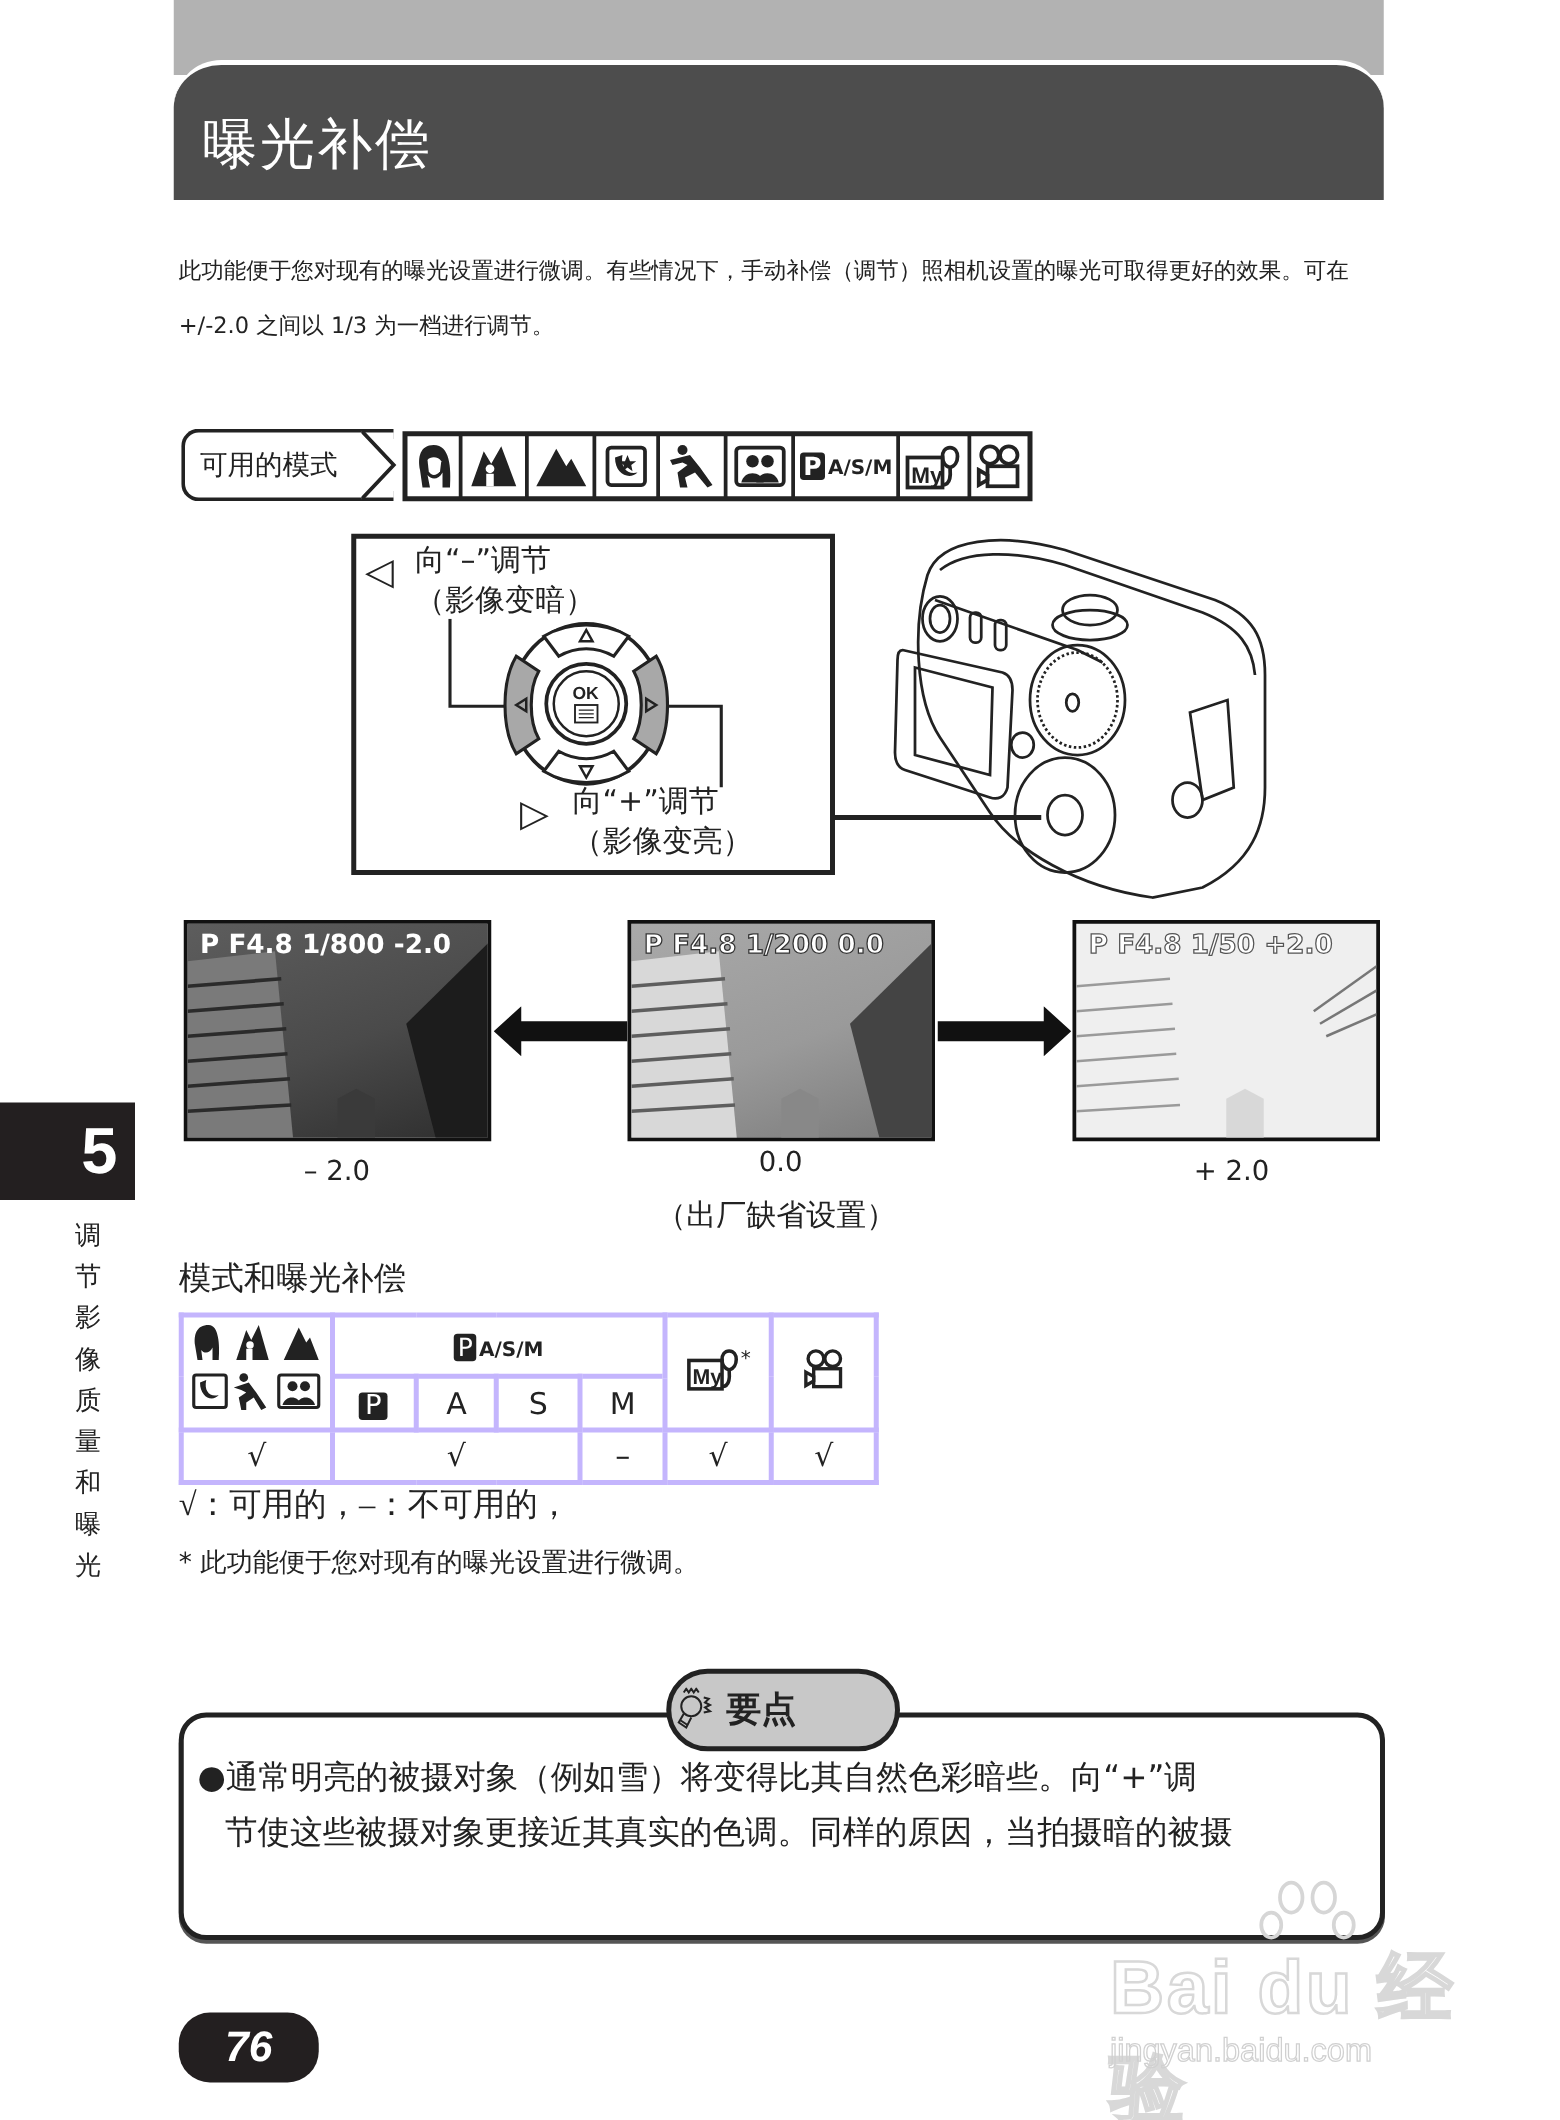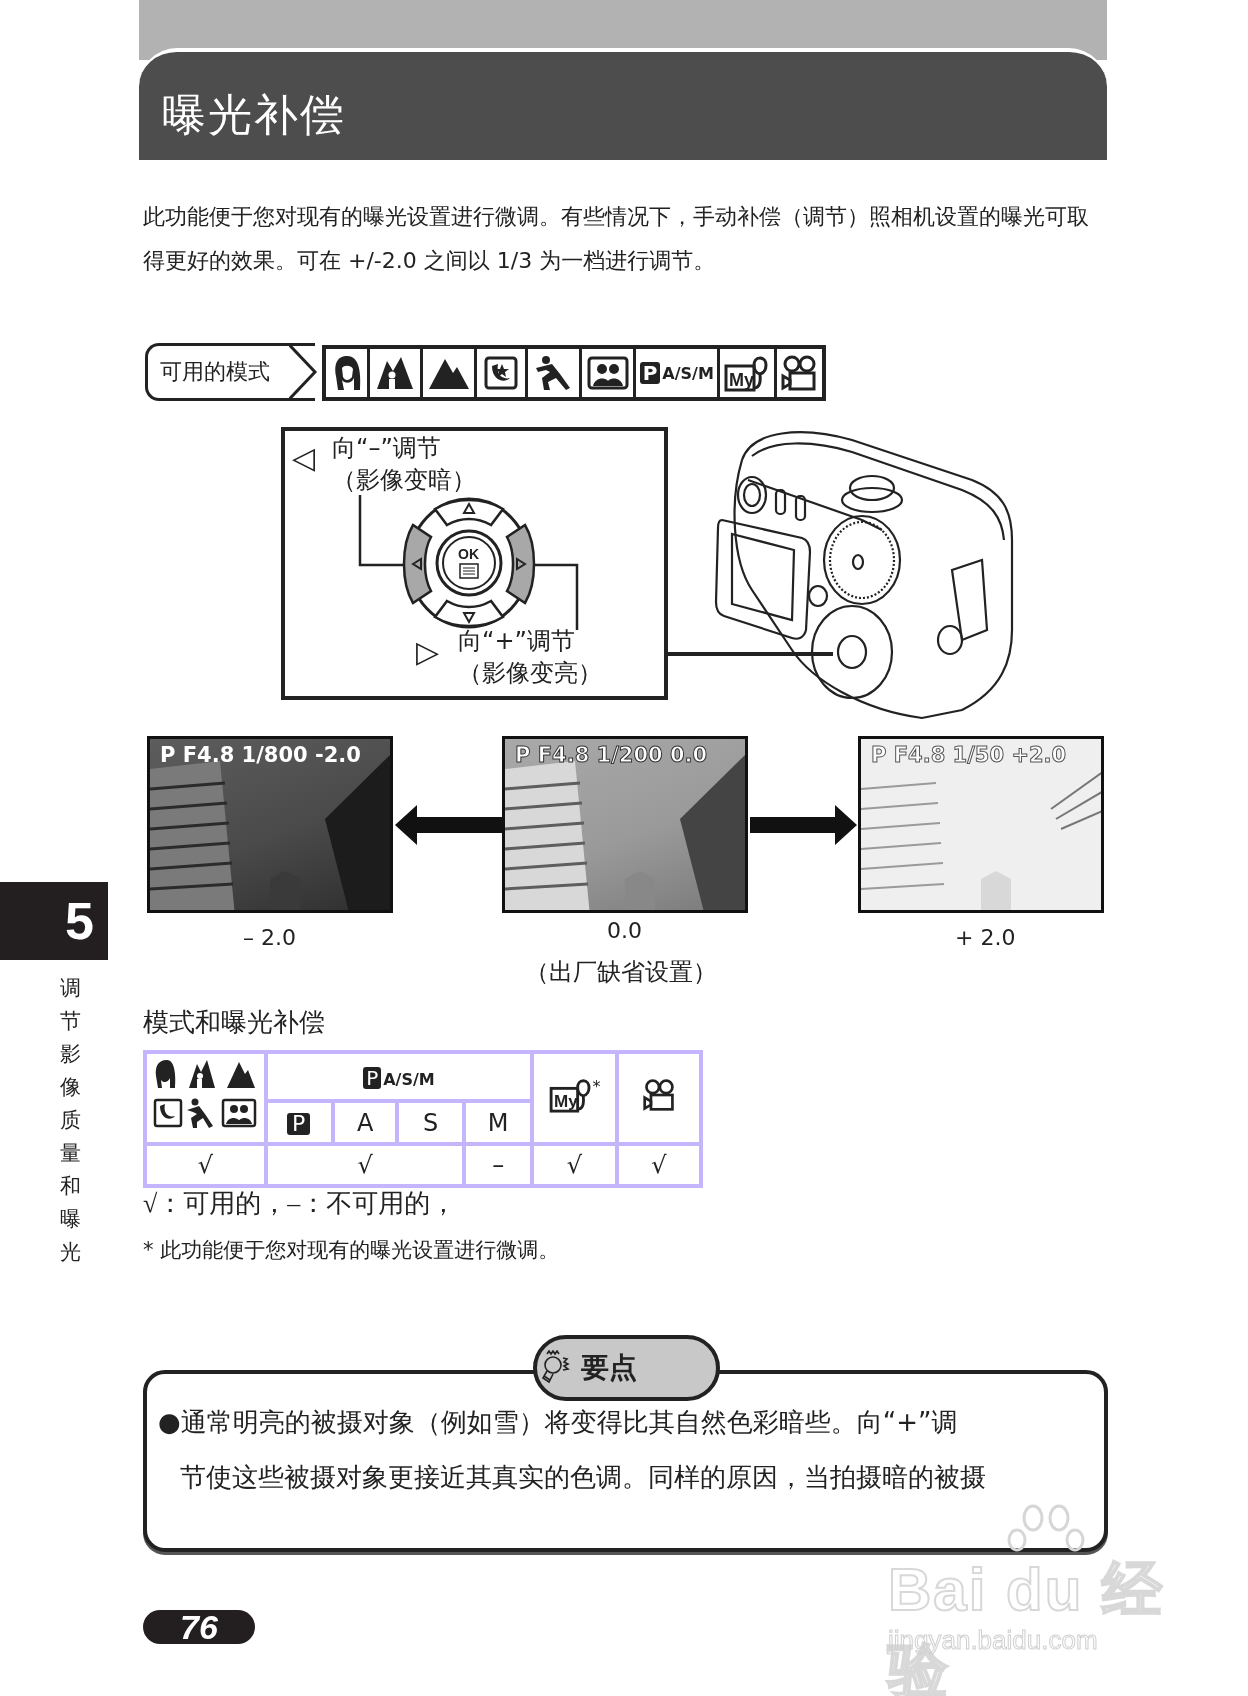--- a/index.html
+++ b/index.html
@@ -9,21 +9,21 @@
   .abs { position: absolute; }
 
   
   .hdr-band { left: 139px; top: 0; width: 968px; height: 60px; background: #b2b2b2; }
   .hdr-box { left: 139px; top: 48px; width: 968px; height: 112px; background: #4d4d4d;
              border-top-left-radius: 38px; border-top-right-radius: 38px;
              border-top: 4px solid #fff; }
   .hdr-title { left: 162px; top: 86px; font-size: 44px; color: #fff; letter-spacing: 2px; font-weight: normal; text-align: right; }
 
   
-  .para { left: 143px; top: 195px; width: 965px; font-size: 22px; line-height: 44px; color: #222; }
+  .para { left: 143px; top: 195px; width: 965px; font-size: 18px; line-height: 44px; color: #222; }
 
   
   .modes-label { left: 145px; top: 343px; width: 170px; height: 58px; border: 3px solid #222;
                  border-radius: 14px 0 0 14px; border-right: none; display: flex; align-items: center;
                  padding-left: 12px; font-size: 22px; background: #fff; }
   .modes-strip { left: 322px; top: 345px; width: 504px; height: 56px; background: #222;
                  display: flex; padding: 4px; gap: 3px; }
   .mode-cell { background: #fff; height: 100%; display: flex; align-items: center; justify-content: center;
                font-size: 22px; font-weight: bold; color: #222; }
   .pmark { display: inline-block; background: #222; color: #fff; padding: 0 3px; border-radius: 3px;
@@ -57,23 +57,23 @@
   .legend { left: 143px; top: 1186px; font-size: 26px; color: #222; font-family: Liberation Serif, serif; }
   .footnote { left: 143px; top: 1236px; font-size: 21px; color: #222; }
 
   
   .tip-box { left: 143px; top: 1370px; width: 965px; height: 182px; border: 4px solid #222; border-radius: 22px;
              box-shadow: 0 3px 0 #555; background: #fff; }
   .tip-badge { left: 533px; top: 1335px; width: 187px; height: 66px; background: #c8c8c8; border: 4px solid #222;
                border-radius: 34px; display: flex; align-items: center; gap: 8px;
                font-size: 28px; font-weight: bold; color: #222; }
   .tip-text { left: 158px; top: 1400px; width: 940px; font-size: 26px; line-height: 44px; color: #222; }
-  .tip-text .indent { padding-left: 22px; display: block; margin-top: 11px; }
-
-  .page-num { left: 143px; top: 1610px; width: 112px; height: 34px; background: #231f20; border-radius: 25px;
+  .tip-text .indent { padding-left: 22px; display: block; }
+
+  .page-num { left: 143px; top: 1610px; width: 112px; height: 56px; background: #231f20; border-radius: 25px;
               color: #fff; font-size: 34px; font-weight: bold; font-style: italic; display: flex;
               align-items: center; justify-content: center; font-family: "Liberation Sans", sans-serif; }
 
   .watermark { left: 888px; top: 1500px; width: 290px; height: 160px; color: #e2e2e2; }
   .wm-main { position: absolute; left: 0; top: 50px; font-size: 60px; font-weight: bold; color: transparent;
              -webkit-text-stroke: 2px #d8d8d8; font-family: "Liberation Sans", sans-serif; letter-spacing: 2px; }
   .wm-url { position: absolute; left: 0; top: 125px; font-size: 26px; color: transparent;
             -webkit-text-stroke: 1px #d0d0d0; font-family: "Liberation Sans", sans-serif; }
 </style>
 </head>

